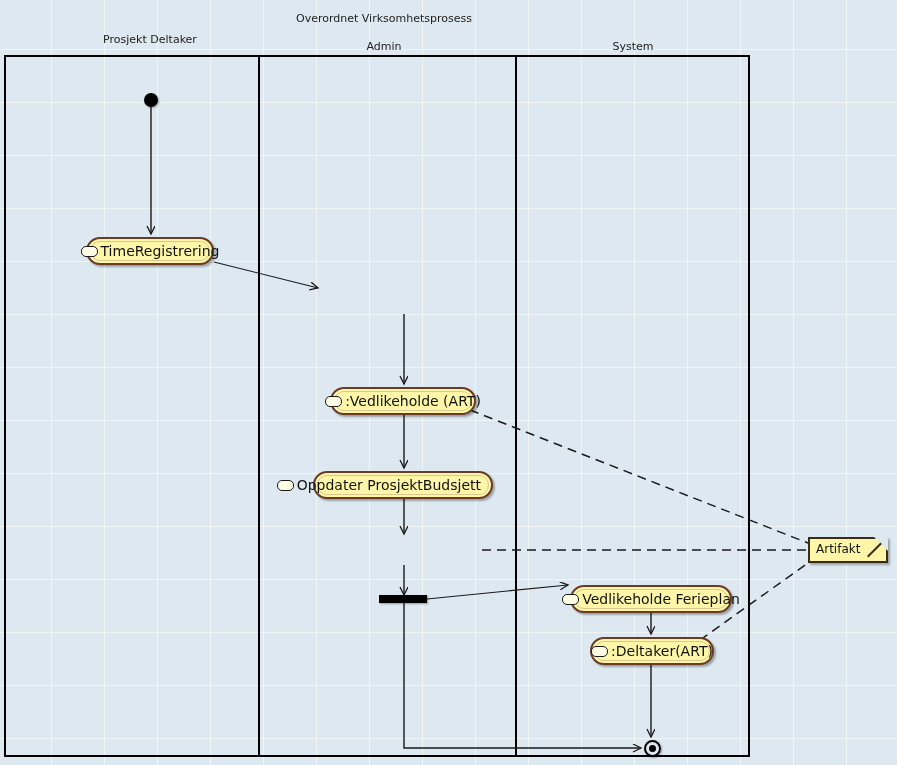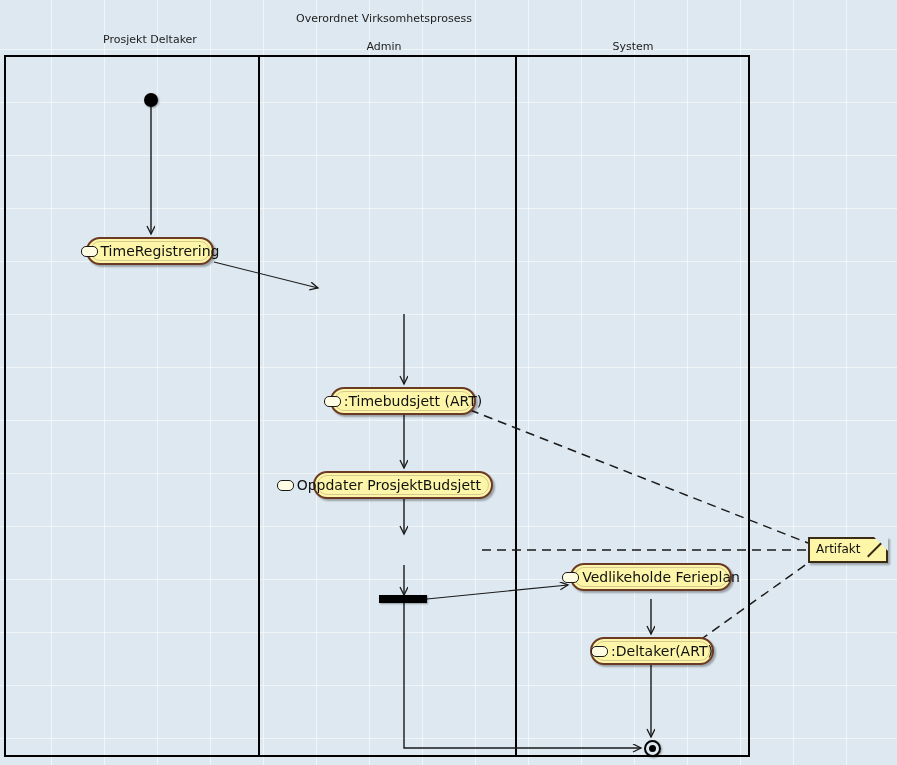--- a/index.html
+++ b/index.html
@@ -224,33 +224,33 @@
   <div class="node" style="left:86px; top:237px; width:128px;">
     <span class="inner-ring"></span>
     <span class="node-icon"></span>
     <span class="node-label">TimeRegistrering</span>
   </div>
 
 
   <div class="node" style="left:330px; top:387px; width:146px;">
     <span class="inner-ring"></span>
     <span class="node-icon"></span>
-    <span class="node-label">:Timebudsjett (ART)</span>
+    <span class="node-label">:Vedlikeholde (ART)</span>
   </div>
 
   <div class="node" style="left:313px; top:471px; width:180px;justify-content:flex-end;">
     <span class="inner-ring"></span>
     <span class="node-icon"></span>
     <span class="node-label">Oppdater ProsjektBudsjett</span>
   </div>
 
 
   <div class="fork-bar" style="left:379px; top:595px; width:48px;"></div>
 
-  <div class="node" style="left:570px; top:563px; width:162px;">
+  <div class="node" style="left:570px; top:585px; width:162px;">
     <span class="inner-ring"></span>
     <span class="node-icon"></span>
     <span class="node-label">Vedlikeholde Ferieplan</span>
   </div>
 
   <div class="node" style="left:590px; top:637px; width:124px;">
     <span class="inner-ring"></span>
     <span class="node-icon"></span>
     <span class="node-label">:Deltaker(ART)</span>
   </div>

